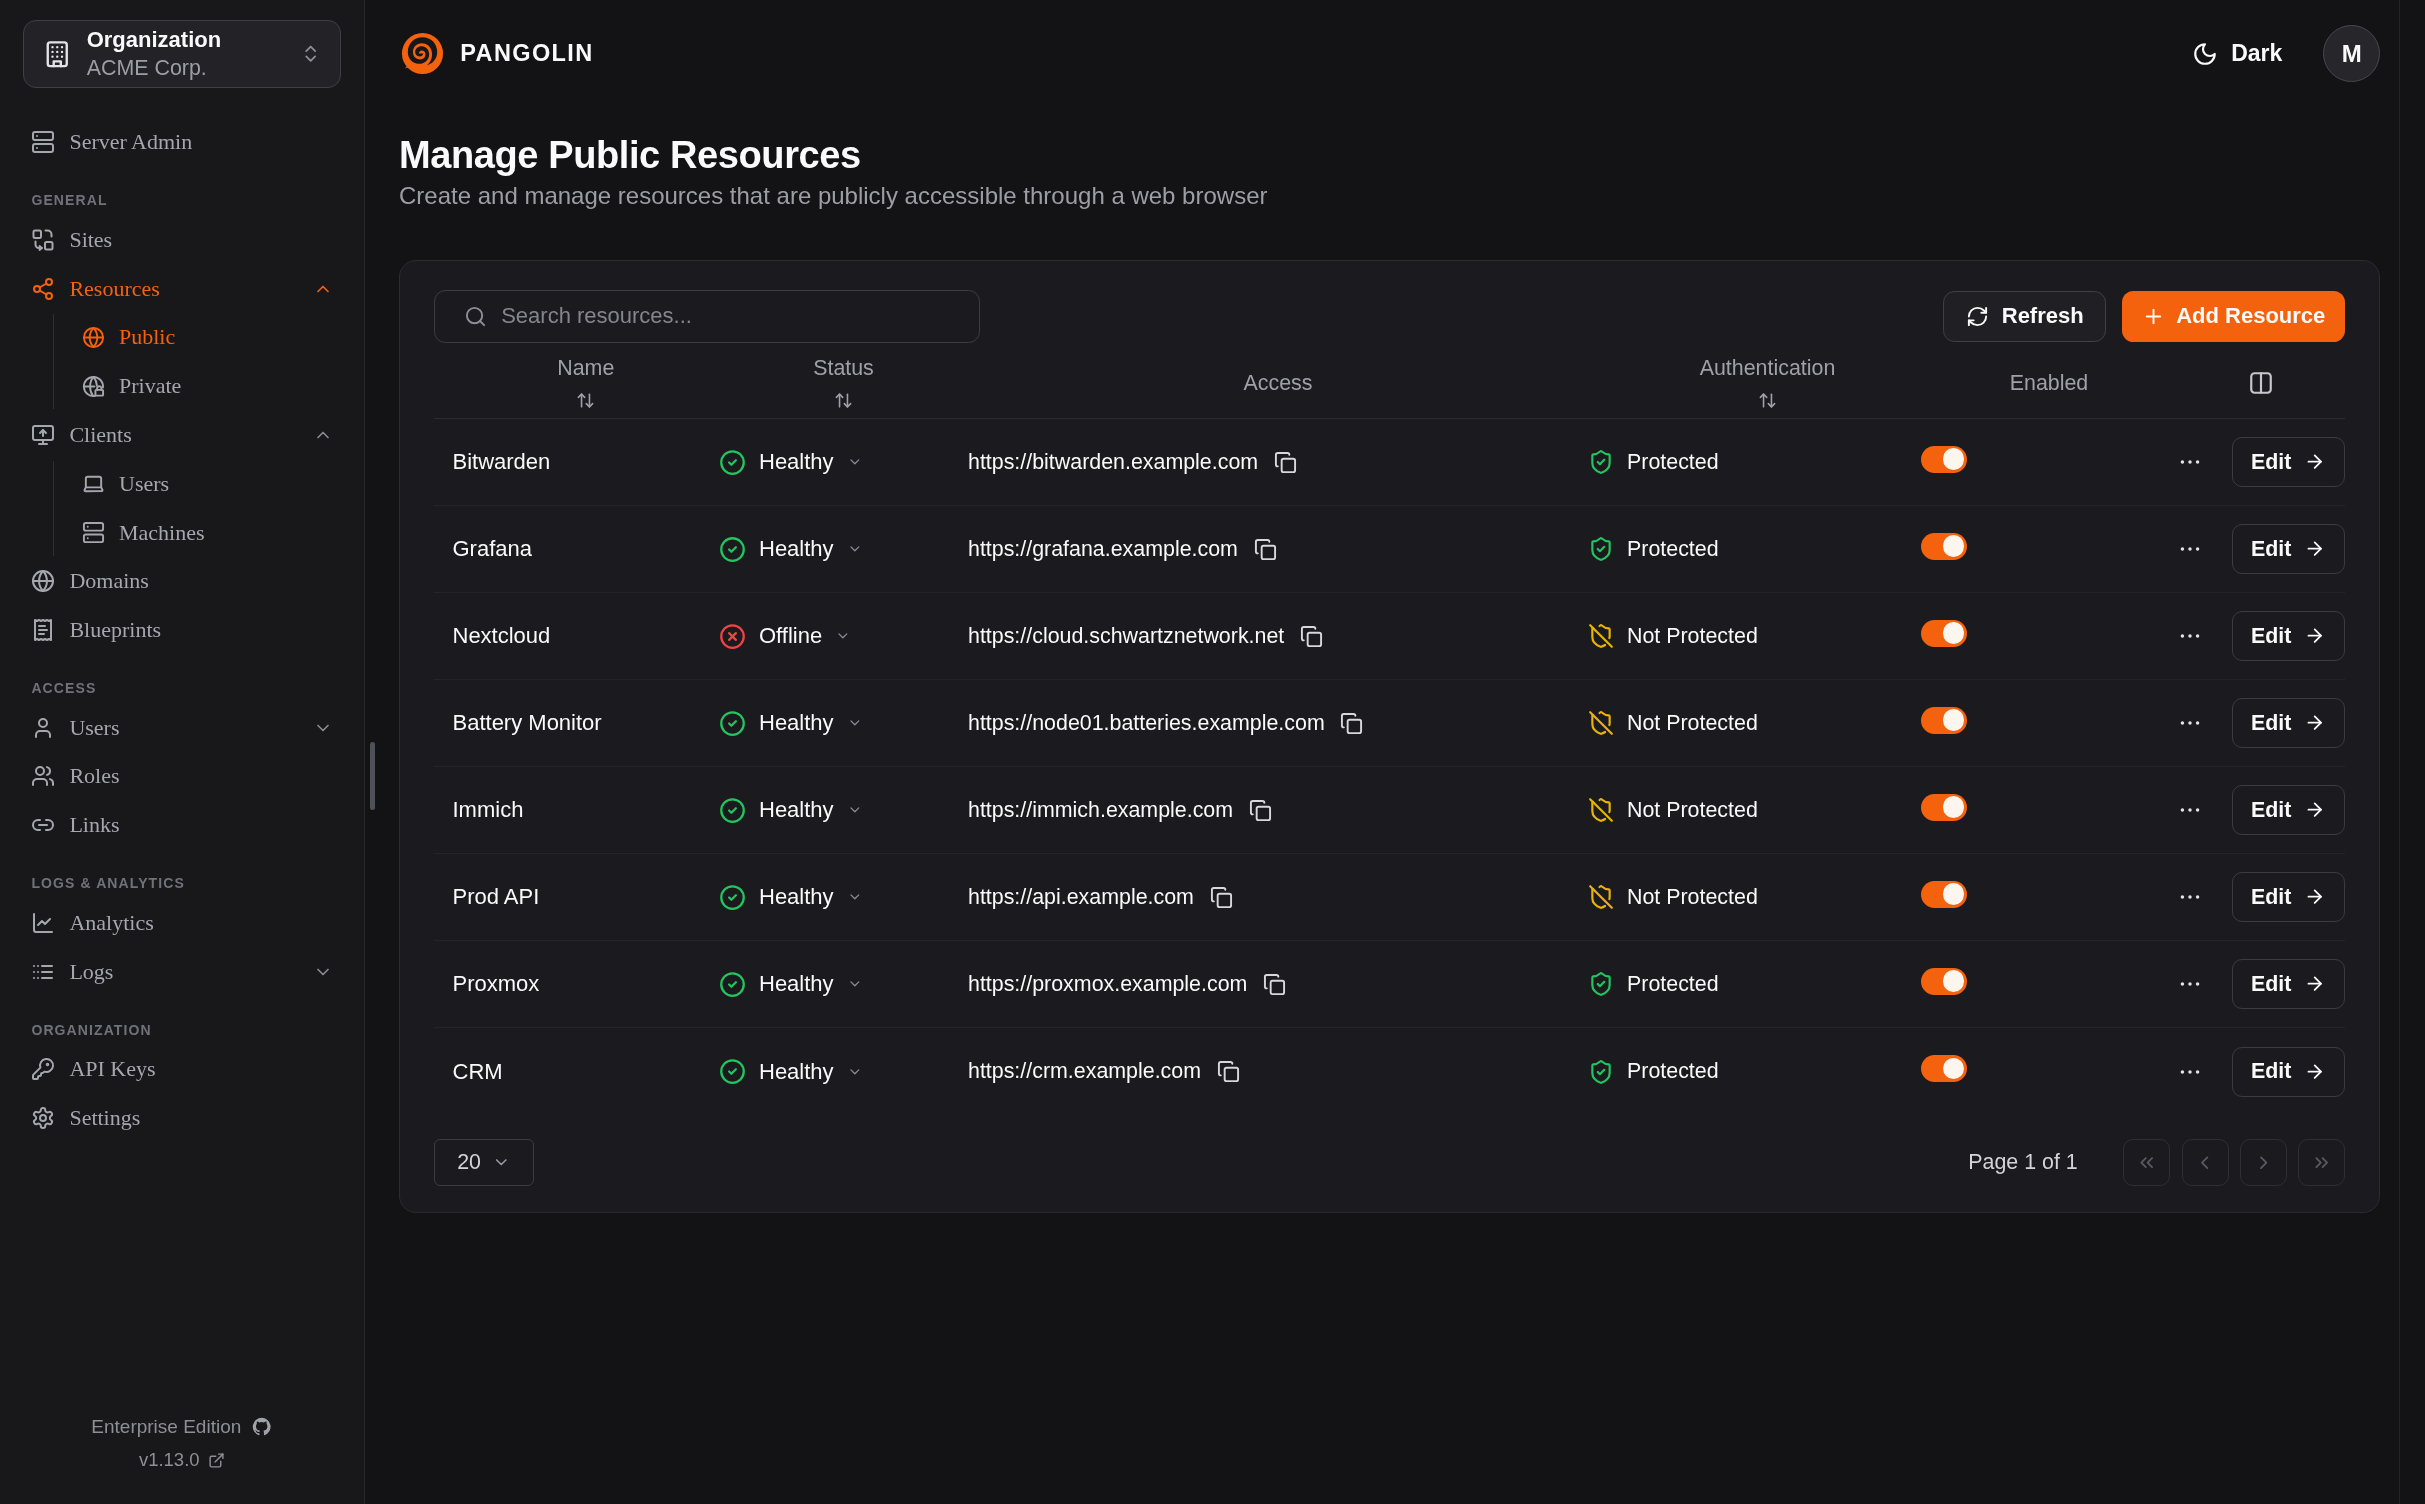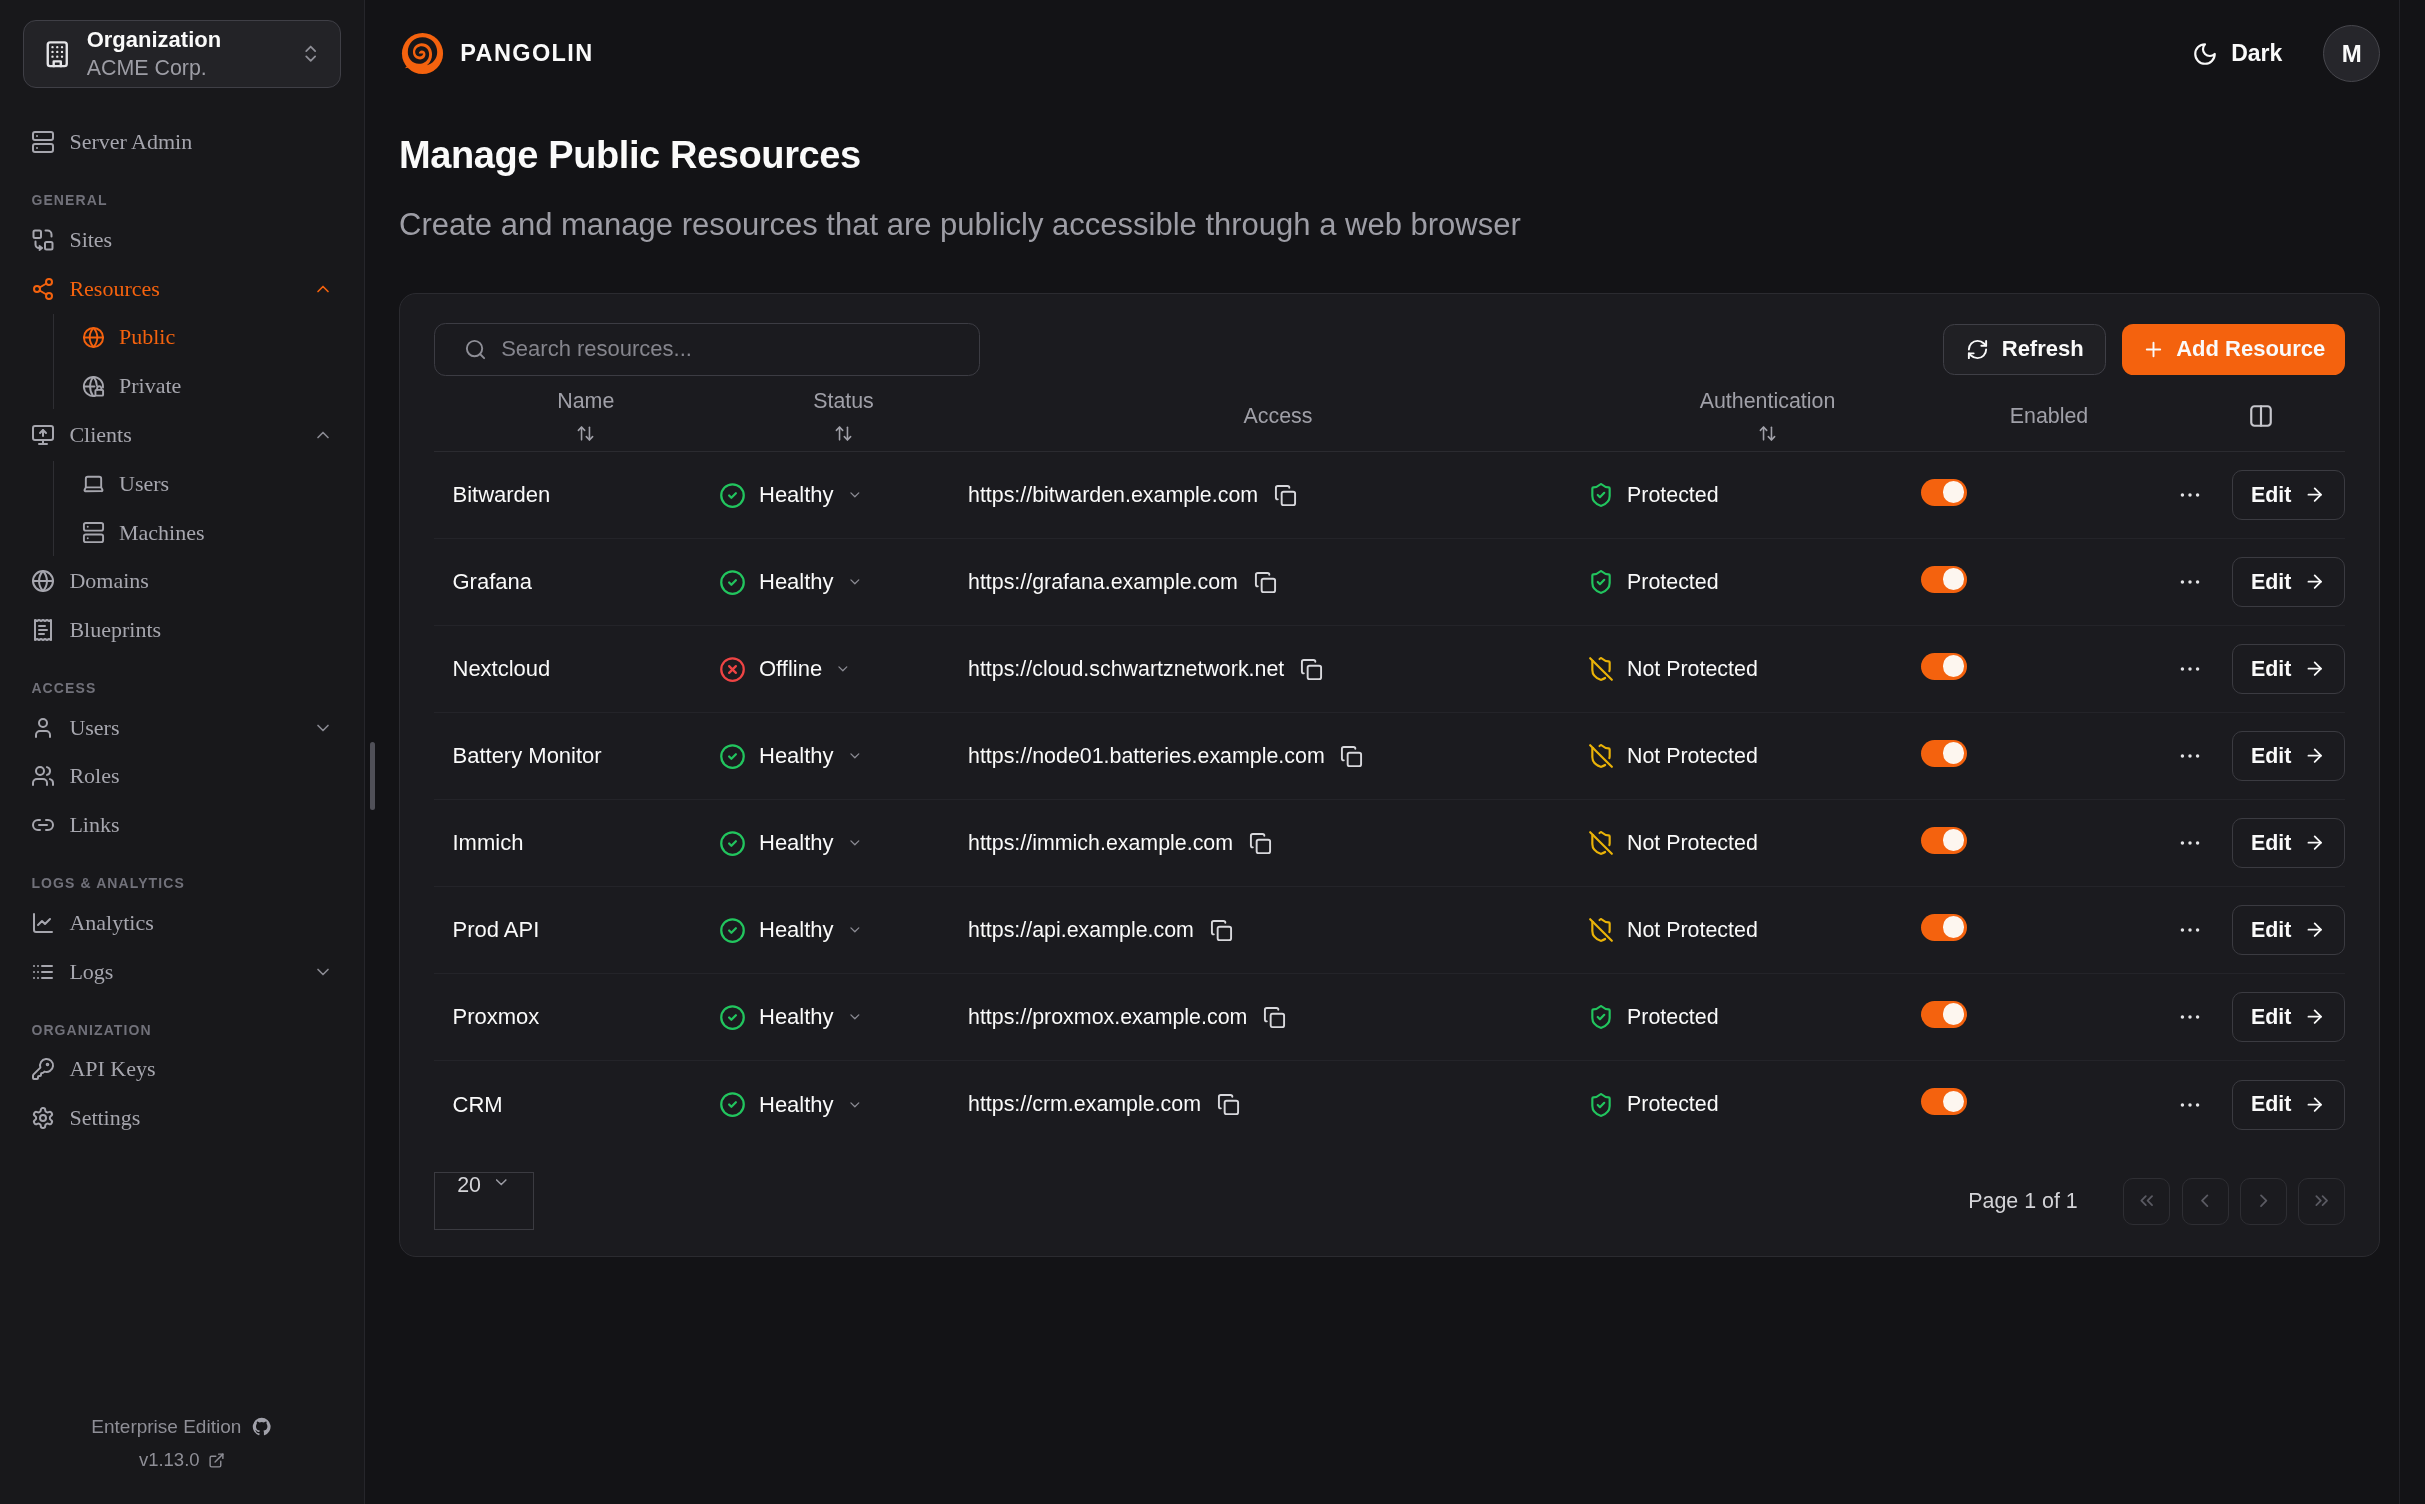--- a/index.html
+++ b/index.html
@@ -54,21 +54,21 @@
   .topbar{height:107px;display:flex;align-items:center;}
   .brand{display:flex;align-items:center;gap:14.2px;}
   .logo{width:47px;height:47px;}
   .brand-name{font-size:23.5px;font-weight:800;letter-spacing:1.4px;}
   .top-right{margin-left:auto;display:flex;align-items:center;gap:41px;}
   .theme-toggle{display:flex;align-items:center;gap:13px;font-size:23px;font-weight:600;cursor:pointer;}
   .theme-toggle .ic{width:26px;height:26px;}
   .avatar{width:57px;height:57px;border-radius:50%;background:#26262b;border:1.4px solid #47474d;display:flex;align-items:center;justify-content:center;font-size:24px;font-weight:700;cursor:pointer;}
 
   .page-title{margin-top:27px;font-size:38px;font-weight:800;letter-spacing:-0.4px;}
-  .page-sub{margin-top:30px;font-size:31px;color:var(--muted);}
+  .page-sub{margin-top:5px;font-size:24px;color:var(--muted);}
 
   .card{margin-top:50px;background:var(--card);border:1.1px solid var(--border);border-radius:17px;padding:28.5px 34px 26px;}
   .toolbar{display:flex;align-items:center;}
   .search{width:546px;height:53px;border:1.1px solid #3c3c43;border-radius:11.4px;display:flex;align-items:center;gap:14.2px;padding:0 29px;}
   .search .ic{width:23px;height:23px;color:#8e8e96;}
   .search input{flex:1;background:transparent;border:none;outline:none;color:var(--txt);font-size:22px;font-family:inherit;}
   .search input::placeholder{color:#85858d;}
   .btn{display:flex;align-items:center;justify-content:center;border-radius:11.4px;font-size:22px;font-weight:600;font-family:inherit;color:var(--txt);cursor:pointer;}
   .btn .ic{width:23px;height:23px;}
   .btn-refresh{margin-left:auto;height:51px;padding:0 21.4px;gap:13px;background:#202024;border:1.1px solid #3f3f46;}
@@ -100,21 +100,21 @@
   .au-ic.yellow{color:var(--warn);}
   .toggle{width:46px;height:27px;border-radius:13.5px;background:var(--accent);position:relative;border:none;cursor:pointer;}
   .toggle .knob{position:absolute;top:2.8px;right:2.8px;width:21.4px;height:21.4px;border-radius:50%;background:#fdf6ef;}
   .cell-actions{display:flex;align-items:center;justify-content:flex-end;gap:28.5px;}
   .dots-btn{color:#e4e4e7;background:none;border:none;cursor:pointer;width:26px;height:26px;padding:0;}
   .dots-btn .ic{width:26px;height:26px;}
   .btn-edit{height:50px;padding:0 18.5px;gap:13px;font-size:21.4px;background:transparent;border:1.1px solid #3b3b41;border-radius:10px;}
   .btn-edit .ic{width:21.4px;height:21.4px;}
 
   .pager{margin-top:24px;display:flex;align-items:center;}
-  .size-select{width:100px;height:58px;border:1.1px solid #3b3b41;border-radius:0;display:flex;align-items:flex-start;justify-content:center;gap:11.4px;font-size:21.4px;color:#d4d4d8;cursor:pointer;}
+  .size-select{width:100px;height:47px;border:1.1px solid #3b3b41;border-radius:6px;display:flex;align-items:center;justify-content:center;gap:11.4px;font-size:21.4px;color:#d4d4d8;cursor:pointer;}
   .size-select .ic{width:18.5px;height:18.5px;color:#9a9aa2;}
   .pg-right{margin-left:auto;display:flex;align-items:center;gap:11.4px;}
   .pg-info{font-size:21.4px;color:#d4d4d8;margin-right:34px;}
   .pg-btn{width:47px;height:47px;border:1.1px solid #2e2e33;border-radius:10px;background:transparent;color:#5a5a62;display:flex;align-items:center;justify-content:center;cursor:default;}
   .pg-btn .ic{width:21.4px;height:21.4px;}
 </style>
 </head>
 <body>
 
 <svg width="0" height="0" style="position:absolute">

